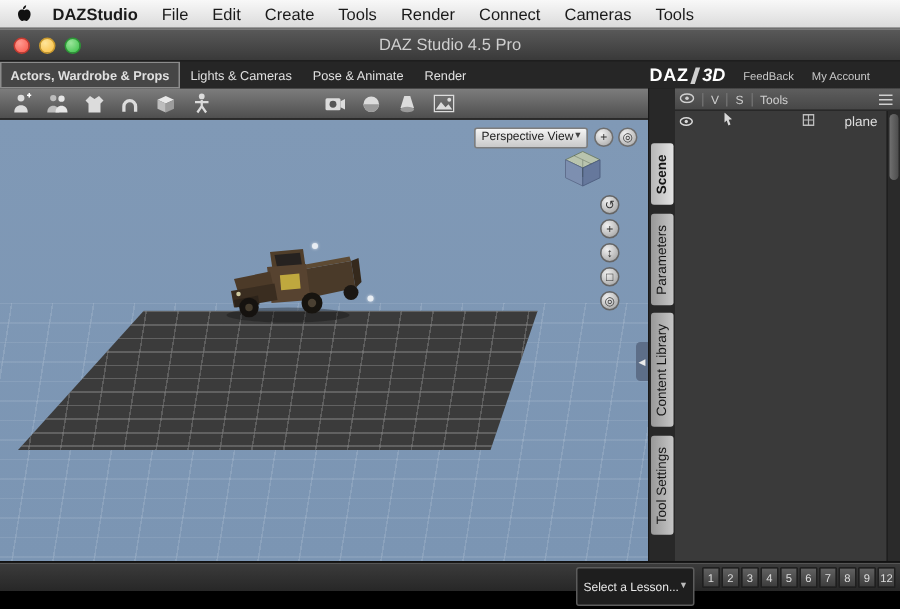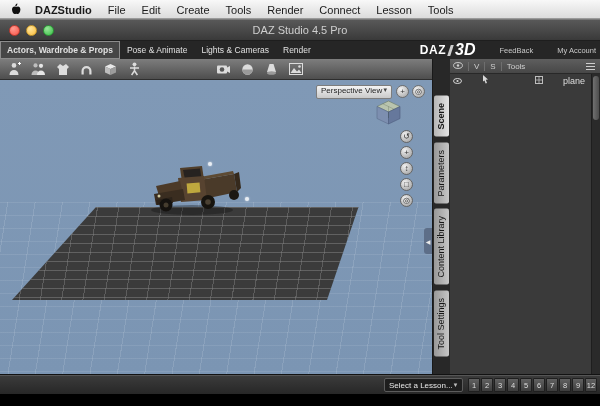--- a/index.html
+++ b/index.html
@@ -18,25 +18,25 @@
   .tl{position:absolute;top:6px;width:11px;height:11px;border-radius:50%}
   .tl.red{left:9px;background:radial-gradient(circle at 35% 30%,#ff9a90,#f95548);border:1px solid #c33a30}
   .tl.yellow{left:26px;background:radial-gradient(circle at 35% 30%,#ffe59a,#f9bd3e);border:1px solid #c99a2e}
   .tl.green{left:43px;background:radial-gradient(circle at 35% 30%,#9ae59a,#37bf45);border:1px solid #2c9636}
   .wtitle{width:100%;text-align:center;line-height:22px;font-size:11px;color:#cfcfcf}
 
   
   .tabbar{position:absolute;left:0;top:41px;width:600px;height:18px;background:#262626;display:flex;align-items:center;font-size:8.5px;color:#e0e0e0}
   .atab{line-height:18px;padding:0 7px;white-space:nowrap}
   .atab.active{background:#464646;box-shadow:inset 0 0 0 1px #8c8c8c;font-weight:bold}
-  .tabbar-right{margin-left:auto;display:flex;align-items:center;padding-right:4px;gap:24px}
+  .tabbar-right{margin-left:auto;display:flex;align-items:center;padding-right:20px;gap:12px}
   .brand{display:flex;align-items:center;gap:3px;color:#fff}
   .brand-daz{font-weight:bold;font-size:12px;letter-spacing:.5px}
   .brand-slash{width:3px;height:11px;background:#cfcfcf;transform:skewX(-18deg)}
-  .brand-3d{font-weight:bold;font-size:16px;font-style:italic}
+  .brand-3d{font-weight:bold;font-size:12px;font-style:italic}
   .toplink{font-size:7.5px;color:#c9c9c9;white-space:nowrap}
 
   
   .toolbar{position:absolute;left:0;top:59px;width:432px;height:21px;background:linear-gradient(#7d7d7d,#4e4e4e);border-bottom:1px solid #2e2e2e;display:flex;align-items:center;padding:0 6px;gap:7px}
   .tbicon{width:17px;height:16px;display:flex;align-items:center;justify-content:center}
   .tbgap{width:58px}
 
   
   .viewport{position:absolute;left:0;top:80px;width:432px;height:294px;background:linear-gradient(#8099b6,#7b95b3);overflow:hidden}
   .grid-ext{position:absolute;left:-20px;top:122px;width:470px;height:175px;
@@ -69,21 +69,21 @@
   .hamburger i{display:block;height:1px;background:#cfcfcf}
   .srow{height:13px;display:flex;align-items:center;font-size:9px;color:#dedede;gap:20px;padding:0 3px;margin-right:9px}
   .srow.selected{background:linear-gradient(#f6a21c,#dd8406);color:#fff;text-shadow:0 1px 1px rgba(90,50,0,.6)}
   .caret{font-size:6px;color:#3a2a10;line-height:1}
   .row-spacer{width:6px}
   .scrollbar{position:absolute;right:0;top:15px;bottom:0;width:9px;background:#2a2a2a;border-left:1px solid #1e1e1e}
   .scroll-thumb{position:absolute;left:1px;top:2px;width:6px;height:44px;border-radius:3px;background:linear-gradient(90deg,#707070,#4d4d4d)}
 
   
   .bottombar{position:absolute;left:0;top:374px;width:600px;height:20px;background:linear-gradient(#3c3c3c,#272727);border-top:1px solid #121212;box-shadow:inset 0 1px 0 #555}
-  .lesson-select{position:absolute;left:384px;top:3px;width:79px;height:14px;background:#1e1e1e;border:1px solid #5c5c5c;border-radius:2px;color:#e8e8e8;font-size:8px;display:flex;align-items:center;justify-content:space-between;padding:0 4px;white-space:nowrap}
+  .lesson-select{position:absolute;left:384px;top:3px;width:79px;height:14px;background:#1e1e1e;border:1px solid #5c5c5c;border-radius:2px;color:#e8e8e8;font-size:8px;display:flex;align-items:center;justify-content:space-between;padding:12px 4px;white-space:nowrap}
   .ls-arrow{font-size:6px;color:#bbb}
   .pages{position:absolute;left:468px;top:3px;display:flex;gap:1px}
   .page-btn{width:12px;height:14px;background:linear-gradient(#616161,#3d3d3d);border:1px solid #1f1f1f;border-radius:1px;color:#ddd;font-size:7.5px;display:flex;align-items:center;justify-content:center}
 </style>
 </head>
 <body>
 
 <div class="screen">
 
   <div class="menubar">
@@ -93,35 +93,35 @@
           <path d="M6.8 2.4c.4-.5.7-1.2.6-1.9-.6.1-1.2.5-1.6 1-.3.4-.6 1.1-.5 1.8.6 0 1.1-.4 1.5-.9z" fill="#111"></path>
         </svg>
     </span>
     <span class="mitem bold">DAZStudio</span>
     <span class="mitem">File</span>
     <span class="mitem">Edit</span>
     <span class="mitem">Create</span>
     <span class="mitem">Tools</span>
     <span class="mitem">Render</span>
     <span class="mitem">Connect</span>
-    <span class="mitem">Lesson</span>
+    <span class="mitem">Cameras</span>
     <span class="mitem">Tools</span>
   </div>
 
   <div class="titlebar">
     <span class="tl red"></span>
     <span class="tl yellow"></span>
     <span class="tl green"></span>
     <div class="wtitle">DAZ Studio 4.5 Pro</div>
   </div>
 
   <div class="tabbar">
     <div class="atab active">Actors, Wardrobe &amp; Props</div>
+    <div class="atab">Lights &amp; Cameras</div>
     <div class="atab">Pose &amp; Animate</div>
-    <div class="atab">Lights &amp; Cameras</div>
     <div class="atab">Render</div>
     <div class="tabbar-right">
       <span class="brand">
         <span class="brand-daz">DAZ</span>
         <span class="brand-slash"></span>
         <span class="brand-3d">3D</span>
       </span>
       <span class="toplink">FeedBack</span>
       <span class="toplink">My Account</span>
     </div>

